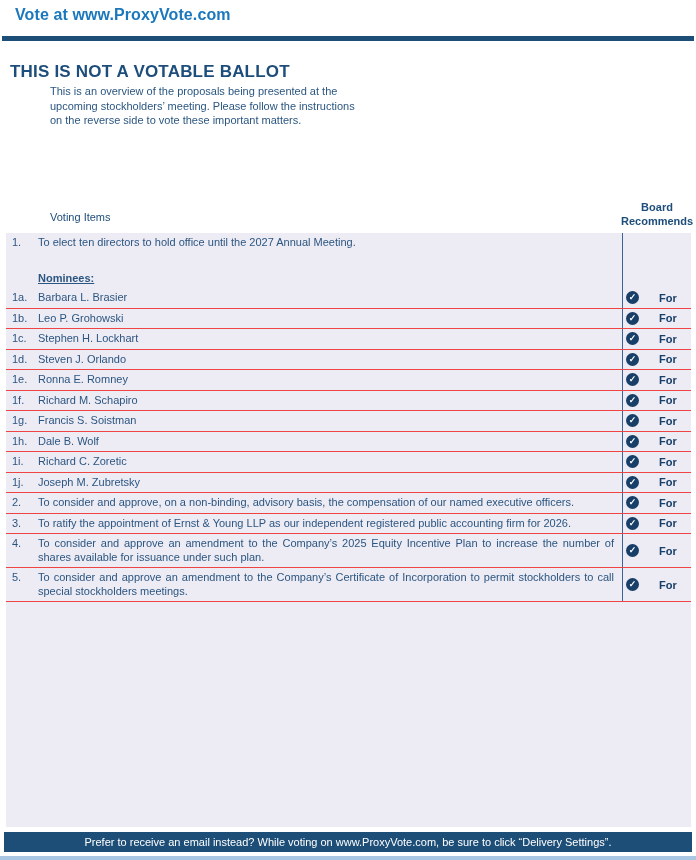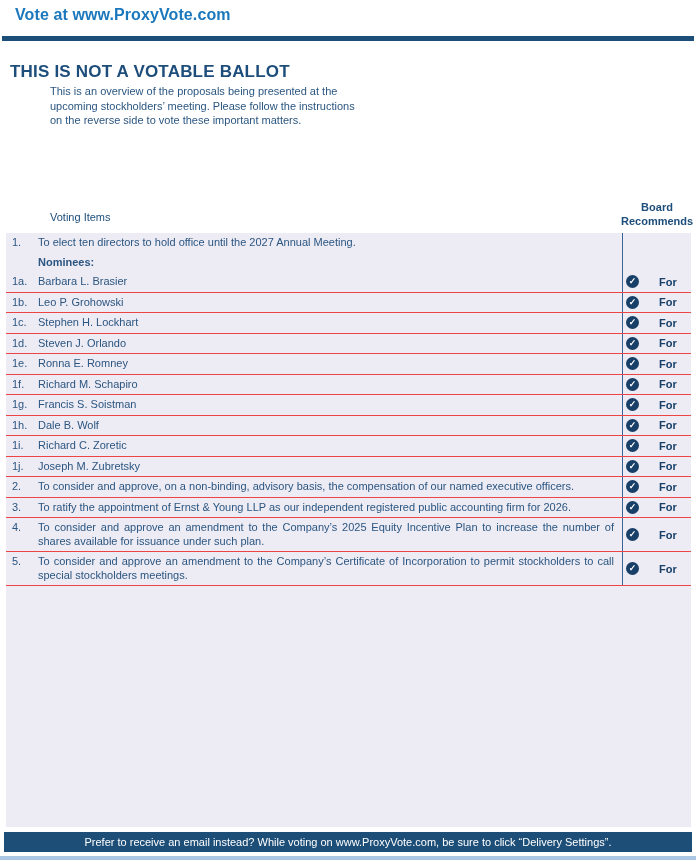--- a/index.html
+++ b/index.html
@@ -37,21 +37,21 @@
   .trow{display:flex;border-bottom:1px solid #ef4444;box-sizing:border-box;}
   .trow.no-border{border-bottom:none;}
   .cell-main{
     width:616px;box-sizing:border-box;flex:none;
     padding:3px 8px 3px 6px;display:flex;align-items:flex-start;
     font-size:11px;line-height:13.5px;color:#2b5681;
   }
   .cell-num{width:26px;flex:none;}
   .cell-text{flex:1;}
   .cell-text.justify{text-align:justify;}
-  .sub-label{font-weight:bold;margin-top:6px;}
+  .sub-label{font-weight:bold;margin-top:22px;text-decoration:underline;}
   .cell-rec{
     flex:1;border-left:1px solid #3a6494;box-sizing:border-box;
     display:flex;align-items:center;padding:2px 0 2px 3px;
   }
   .check{
     width:13px;height:13px;border-radius:50%;background:#173f68;flex:none;
     color:#ffffff;font-size:9px;line-height:13px;text-align:center;font-weight:bold;
   }
   .rec-label{
     font-size:11px;font-weight:bold;color:#173f68;margin-left:20px;

